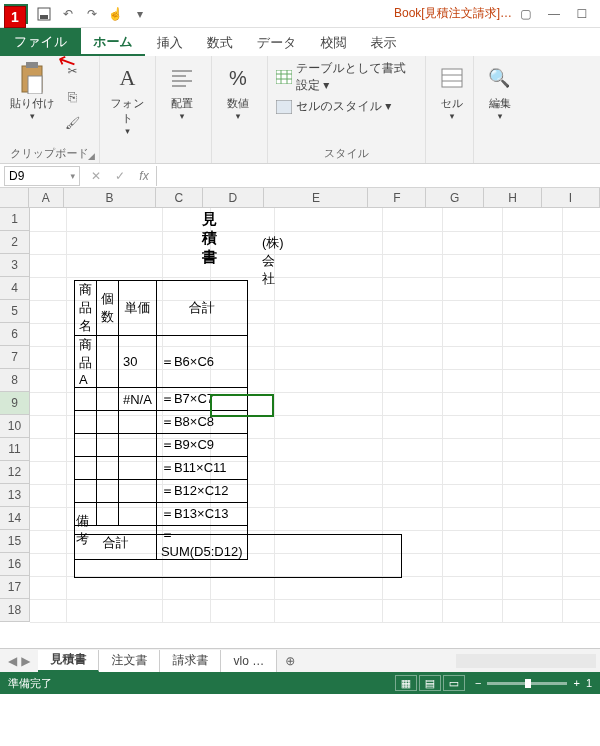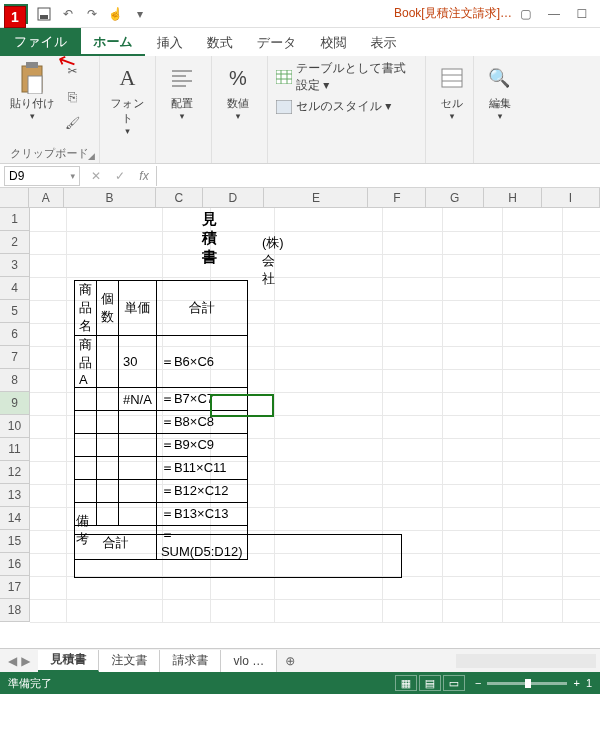--- a/index.html
+++ b/index.html
@@ -198,20 +198,21 @@
         <div>
             <span class="ic">
               <svg width="16" height="14">
                 <rect width="16" height="14" fill="#e0e8f0" stroke="#888"></rect>
               </svg>
             </span>
             <span>セルのスタイル ▾</span>
           </div>
       </div>
     </div>
+    <div class="group-label">スタイル</div>
   </div>
 
   <div class="ribbon-group" style="width:48px">
     <div class="group-body">
         <div class="big-btn">
           <div class="icon">
             <svg width="24" height="22">
               <rect x="2" y="2" width="20" height="18" fill="#fff" stroke="#888"></rect>
               <line x1="2" y1="8" x2="22" y2="8" stroke="#888"></line>
               <line x1="2" y1="14" x2="22" y2="14" stroke="#888"></line>

